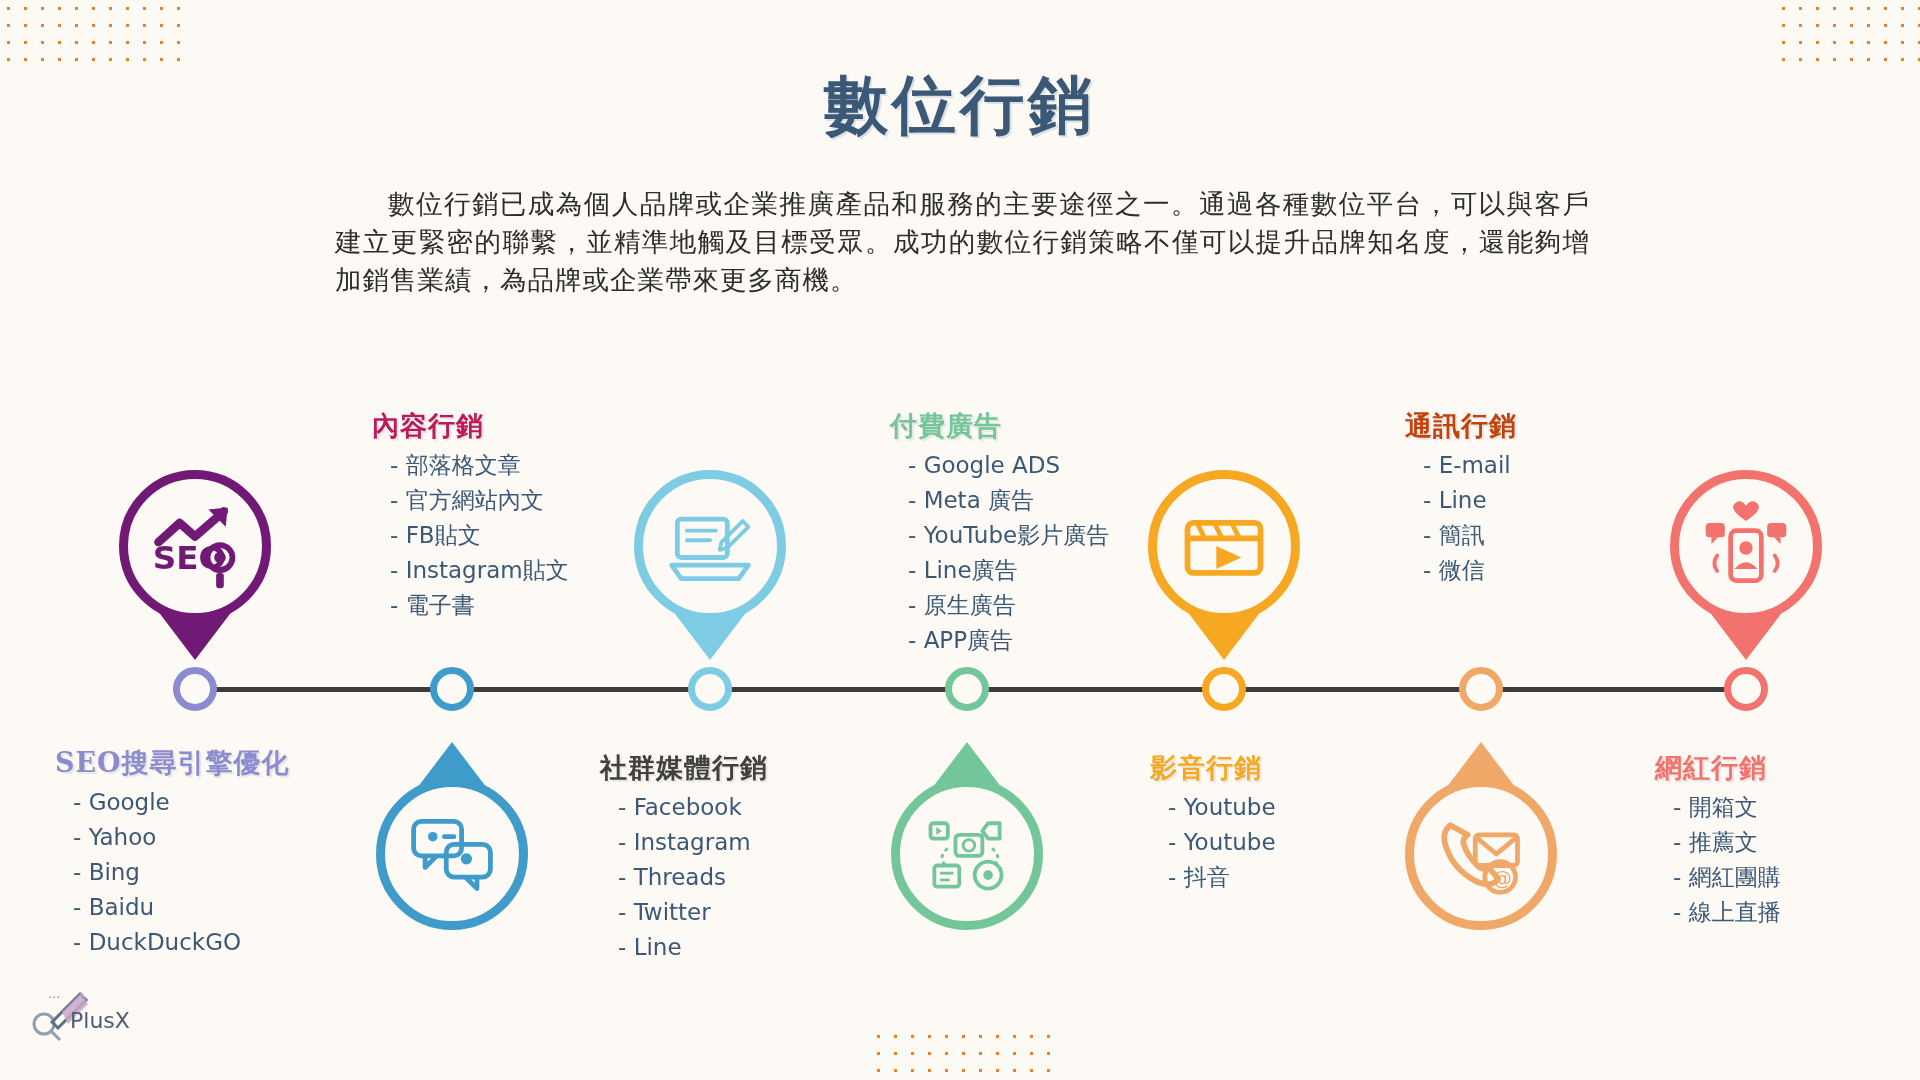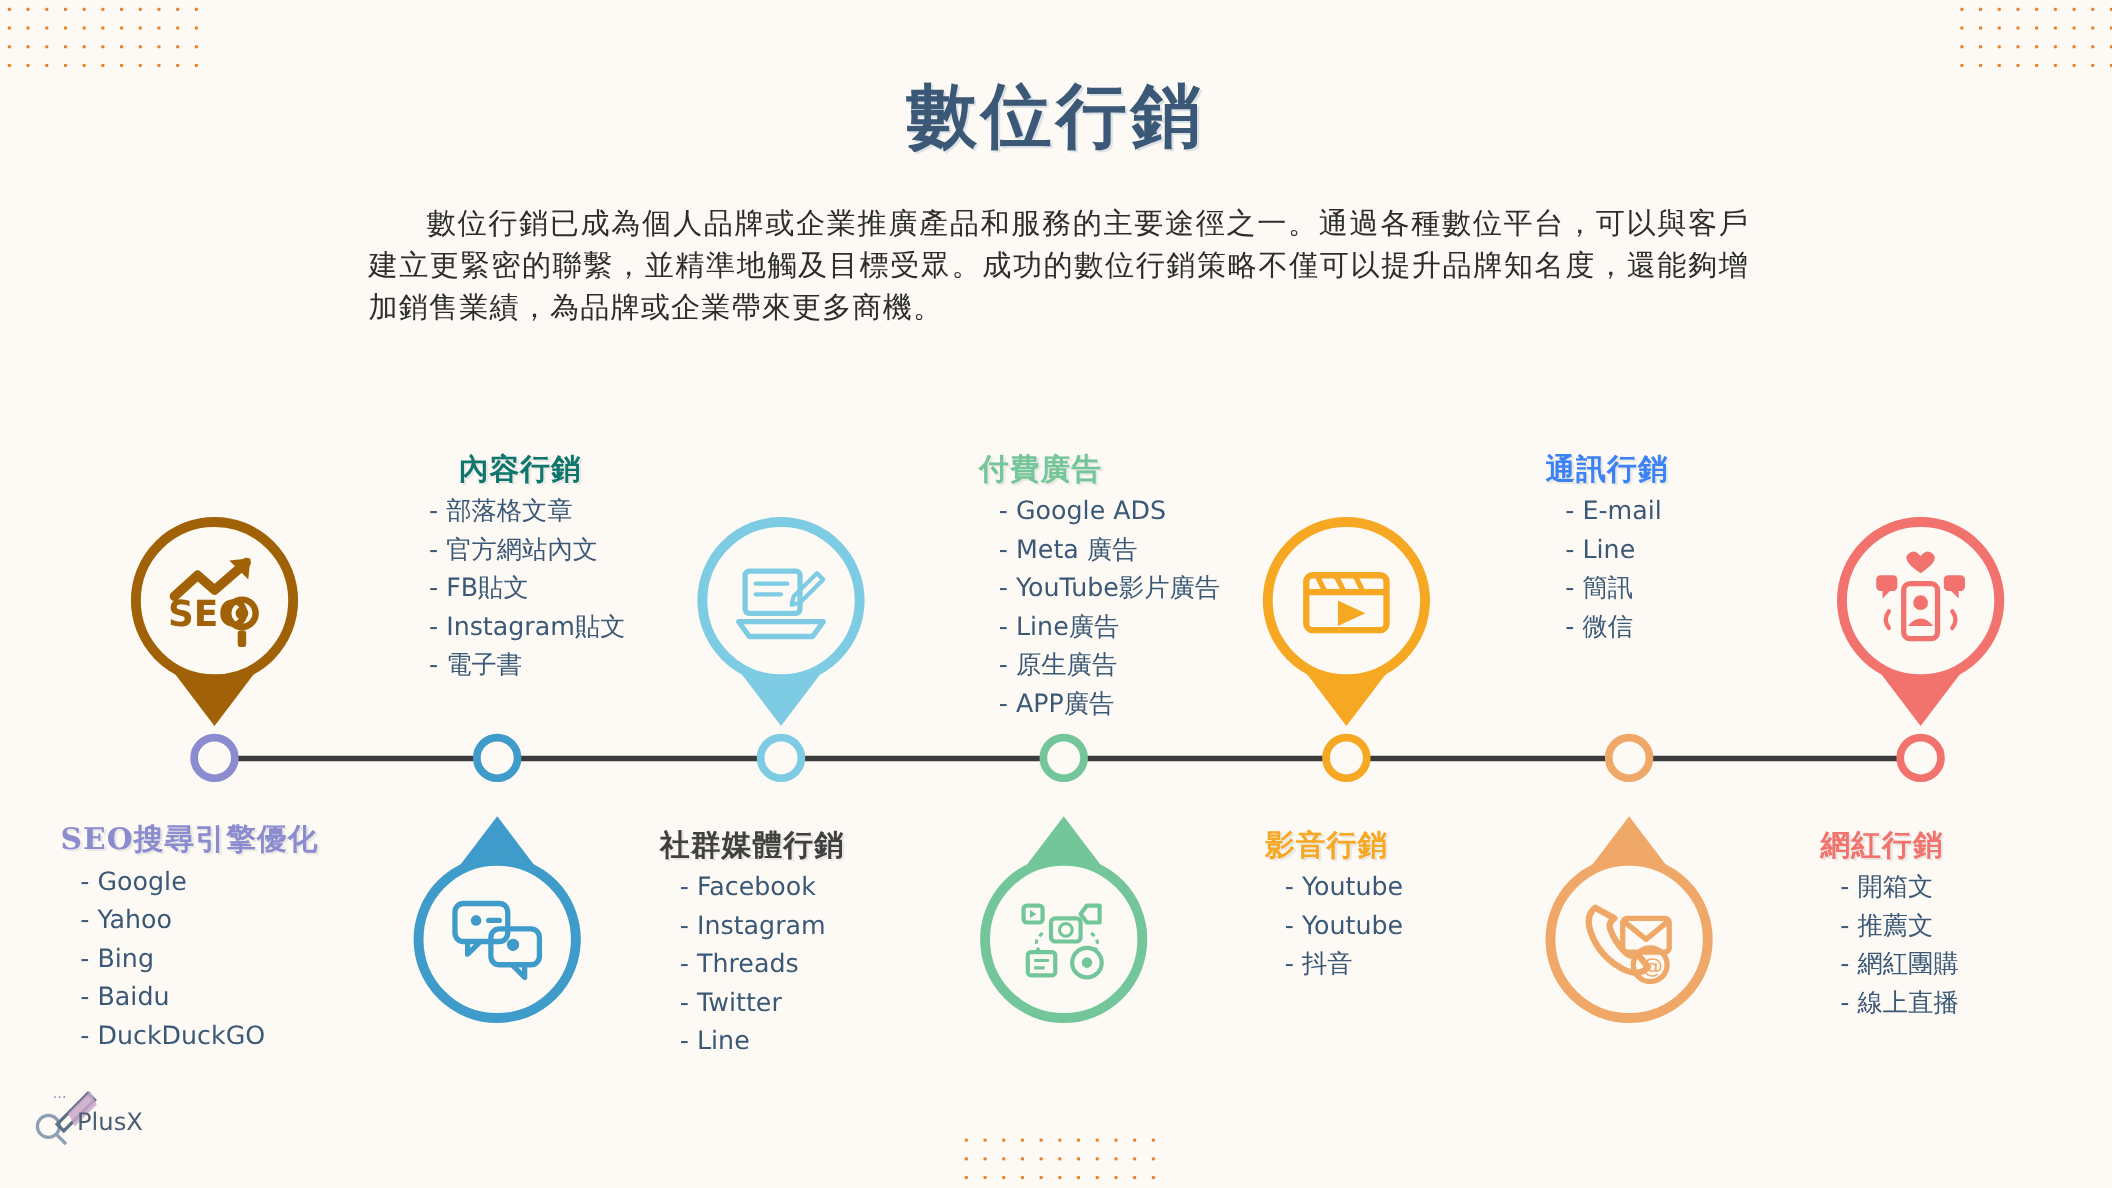--- a/index.html
+++ b/index.html
@@ -117,21 +117,21 @@
 <div id="nodes">
     <div class="node" style="left: 195px; border-color: rgb(139, 139, 208);"></div>
     <div class="node" style="left: 452px; border-color: rgb(63, 155, 201);"></div>
     <div class="node" style="left: 710px; border-color: rgb(126, 203, 228);"></div>
     <div class="node" style="left: 967px; border-color: rgb(115, 198, 154);"></div>
     <div class="node" style="left: 1224px; border-color: rgb(247, 168, 35);"></div>
     <div class="node" style="left: 1481px; border-color: rgb(240, 168, 104);"></div>
     <div class="node" style="left: 1746px; border-color: rgb(242, 115, 110);"></div>
   </div>
 <div id="pins">
-    <div class="pin pin-up" style="left: 195px; color: #a16207;">
+    <div class="pin pin-up" style="left: 195px; color: #701a75;">
       <div class="tail"></div>
       <div class="bulb">
         <svg viewBox="0 0 100 100">
           <path d="M12 46 L34 26 L50 40 L80 14" fill="none" stroke="currentColor" stroke-width="9" stroke-linecap="round" stroke-linejoin="round"></path>
           <path d="M64 12 L84 10 L82 30 Z" fill="currentColor"></path>
           <text x="6" y="74" font-size="34" font-weight="bold" fill="currentColor" font-family="DejaVu Sans">SEO</text>
           <circle cx="76" cy="62" r="13" fill="none" stroke="currentColor" stroke-width="6"></circle>
           <circle cx="76" cy="62" r="6" fill="currentColor"></circle>
           <rect x="72" y="78" width="8" height="16" rx="3" fill="currentColor"></rect>
         </svg>
@@ -228,21 +228,21 @@
       <div class="heading" style="color: rgb(139, 139, 208);">SEO搜尋引擎優化</div>
       <ul>
         <li>Google</li>
         <li>Yahoo</li>
         <li>Bing</li>
         <li>Baidu</li>
         <li>DuckDuckGO</li>
       </ul>
     </div>
     <div class="block" style="left: 372px; top: 408px;">
-      <div class="heading" style="color: #0f766e; margin-left: 45px;">內容行銷</div>
+      <div class="heading" style="color: #be185d;">內容行銷</div>
       <ul>
         <li>部落格文章</li>
         <li>官方網站內文</li>
         <li>FB貼文</li>
         <li>Instagram貼文</li>
         <li>電子書</li>
       </ul>
     </div>
     <div class="block" style="left: 600px; top: 750px;">
       <div class="heading" style="color: #404040;">社群媒體行銷</div>
@@ -267,21 +267,21 @@
     </div>
     <div class="block" style="left: 1150px; top: 750px;">
       <div class="heading" style="color: rgb(247, 168, 35);">影音行銷</div>
       <ul>
         <li>Youtube</li>
         <li>Youtube</li>
         <li>抖音</li>
       </ul>
     </div>
     <div class="block" style="left: 1405px; top: 408px;">
-      <div class="heading" style="color: #3b82f6;">通訊行銷</div>
+      <div class="heading" style="color: #c2410c;">通訊行銷</div>
       <ul>
         <li>E-mail</li>
         <li>Line</li>
         <li>簡訊</li>
         <li>微信</li>
       </ul>
     </div>
     <div class="block" style="left: 1655px; top: 750px;">
       <div class="heading" style="color: rgb(242, 115, 110);">網紅行銷</div>
       <ul>

